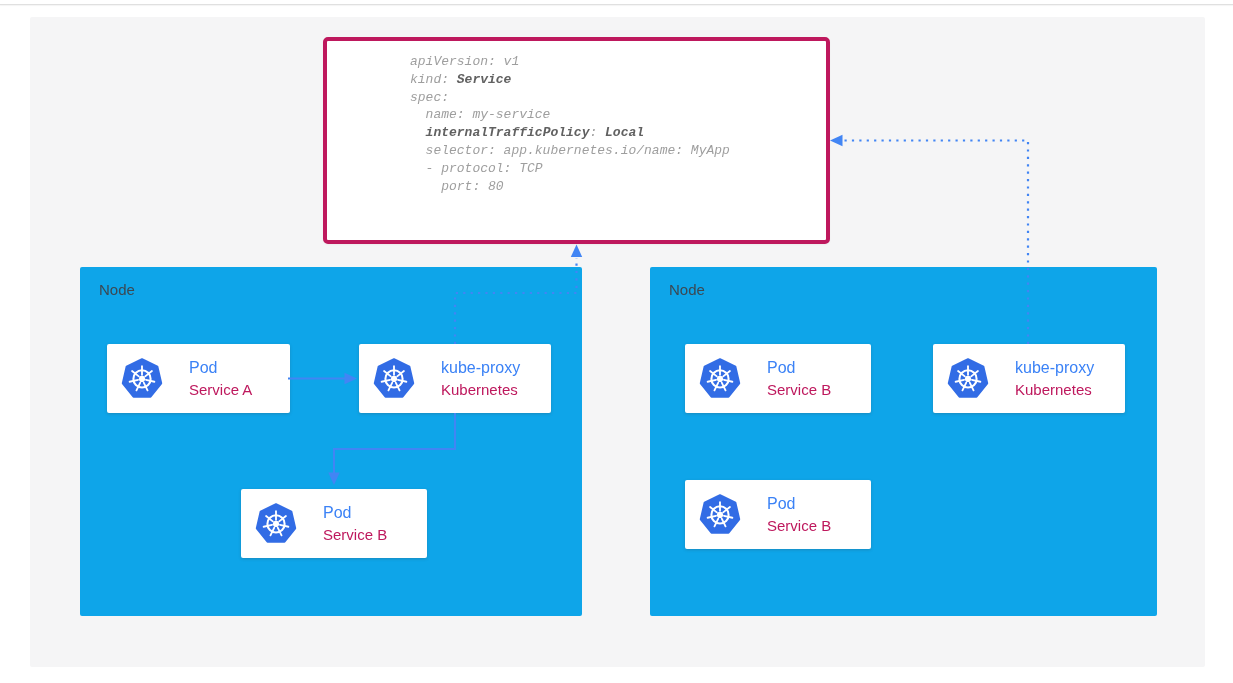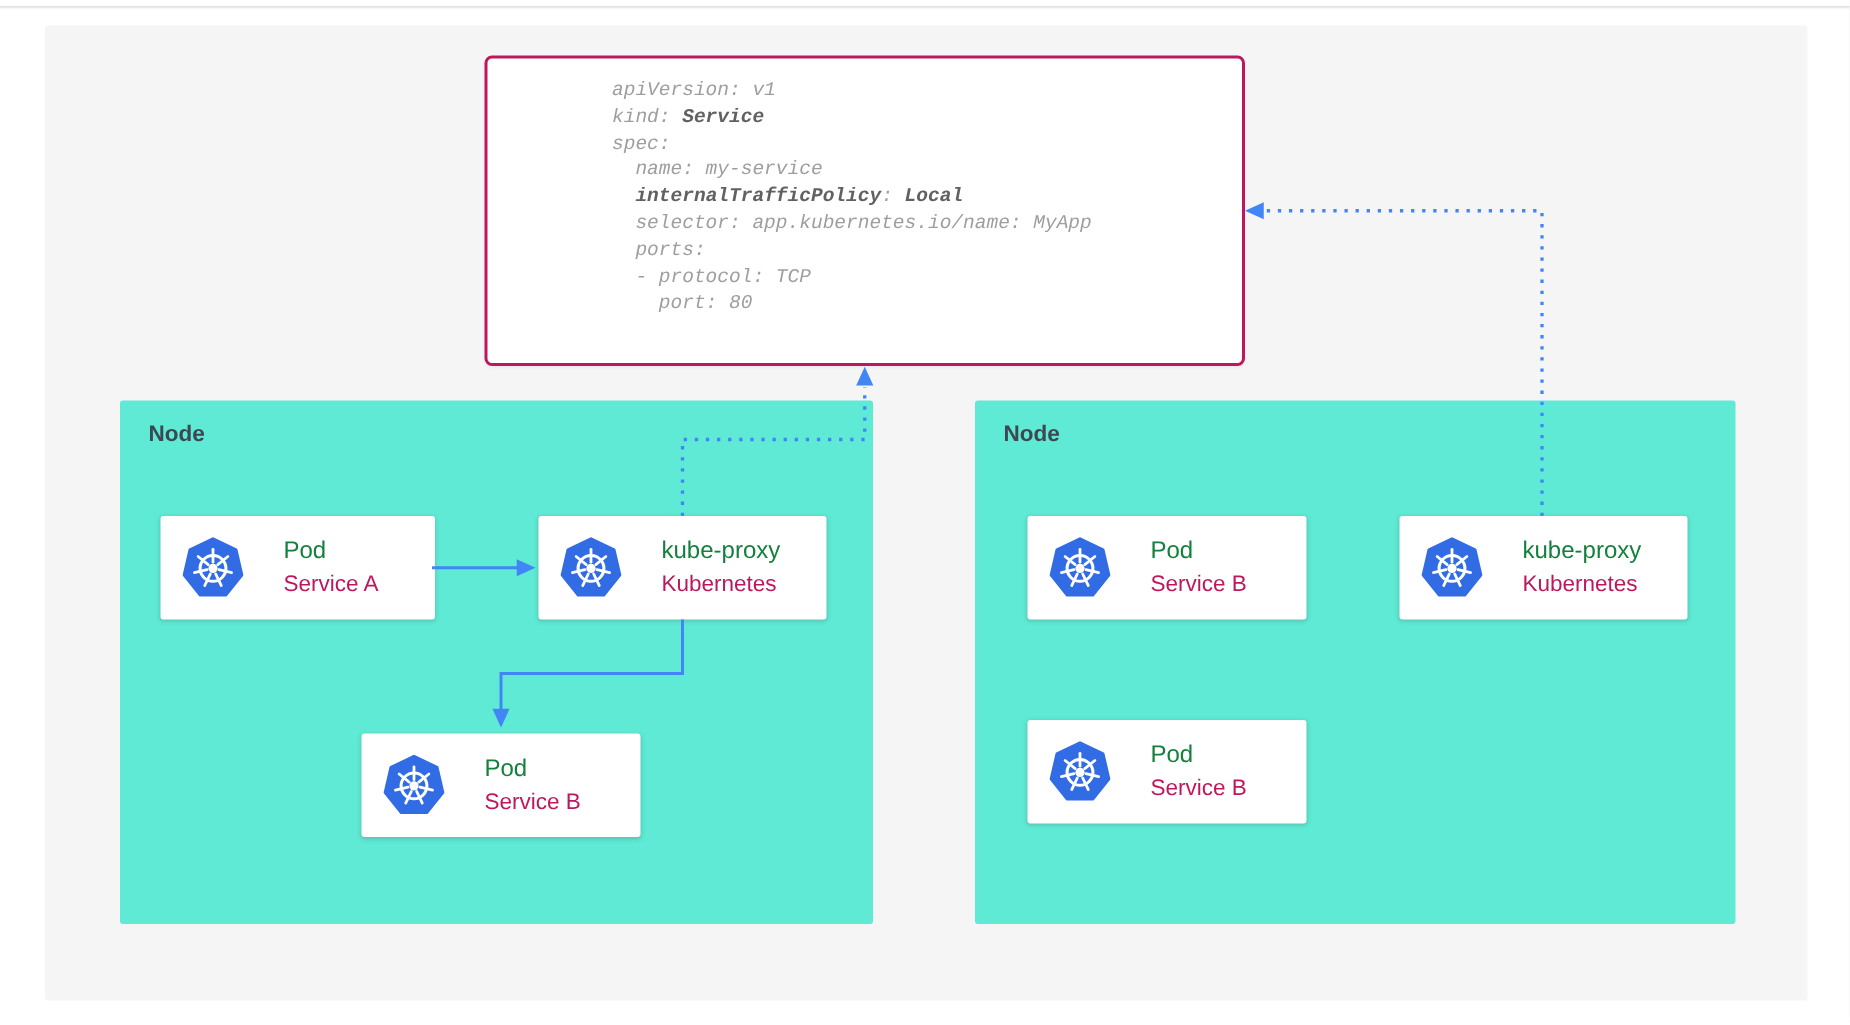--- a/index.html
+++ b/index.html
@@ -20,40 +20,39 @@
     position: absolute; left: 30px; top: 17px;
     width: 1175px; height: 650px;
     background: #f5f5f6;
     border-radius: 2px;
   }
   
   .yaml-card {
     position: absolute; left: 293px; top: 20px;
     width: 507px; height: 207px;
     background: #ffffff;
-    border: 2px solid #be185d;
+    border: 4px solid #be185d;
     border-radius: 5px;
     box-shadow: 0 1px 2px rgba(0,0,0,0.04);
     padding: 12px 0 0 83px;
   }
   .yline {
     font-family: "Liberation Mono", monospace;
     font-style: italic;
     font-size: 13px;
     line-height: 17.8px;
     color: #9e9e9e;
     white-space: pre;
   }
   .yline .b { font-weight: bold; color: #616161; }
   
   .node {
     position: absolute;
-    background: #5eead4;
+    background: #0ea5e9;
     border-radius: 2px;
-    font-weight: bold;
   }
   .node-left  { left: 50px;  top: 250px; width: 502px; height: 349px; }
   .node-right { left: 620px; top: 250px; width: 507px; height: 349px; }
   .node-label {
     position: absolute; left: 19px; top: 14px;
     font-size: 15px; color: #3c4852;
   }
   
   .card {
     position: absolute;
@@ -61,21 +60,21 @@
     background: #ffffff;
     border-radius: 2px;
     box-shadow: 0 1px 3px rgba(60,64,67,0.25);
     display: flex;
     align-items: center;
     padding-left: 14px;
   }
   .k8s-icon { width: 42px; height: 41px; flex: 0 0 42px; display: block; }
   .k8s-icon svg { display: block; width: 42px; height: 41px; }
   .card-text { margin-left: 26px; display: flex; flex-direction: column; }
-  .card-title { font-size: 16px; line-height: 22px; color: #15803d; }
+  .card-title { font-size: 16px; line-height: 22px; color: #3b82f6; }
   .card-subtitle { font-size: 15px; line-height: 21px; color: #be185d; }
   .card-lpa  { left: 77px;  top: 327px; width: 183px; }
   .card-lkp  { left: 329px; top: 327px; width: 192px; }
   .card-lpb  { left: 211px; top: 472px; width: 186px; }
   .card-rpb1 { left: 655px; top: 327px; width: 186px; }
   .card-rkp  { left: 903px; top: 327px; width: 192px; }
   .card-rpb2 { left: 655px; top: 463px; width: 186px; }
   
   .connectors {
     position: absolute; left: 0; top: 0;
@@ -91,21 +90,20 @@
 <div class="panel">
 
   <div class="yaml-card">
     <div id="yaml-lines">
         <div class="yline"><span>apiVersion: v1</span></div>
         <div class="yline"><span>kind: </span><span class="b">Service</span></div>
         <div class="yline"><span>spec:</span></div>
         <div class="yline"><span>  name: my-service</span></div>
         <div class="yline"><span>  </span><span class="b">internalTrafficPolicy</span><span>: </span><span class="b">Local</span></div>
         <div class="yline"><span>  selector: app.kubernetes.io/name: MyApp</span></div>
-        <div class="yline"><span>  ports:</span></div>
         <div class="yline"><span>  - protocol: TCP</span></div>
         <div class="yline"><span>    port: 80</span></div>
       </div>
   </div>
 
   <div class="node node-left">
     <div class="node-label">Node</div>
   </div>
 
   <div class="node node-right">

